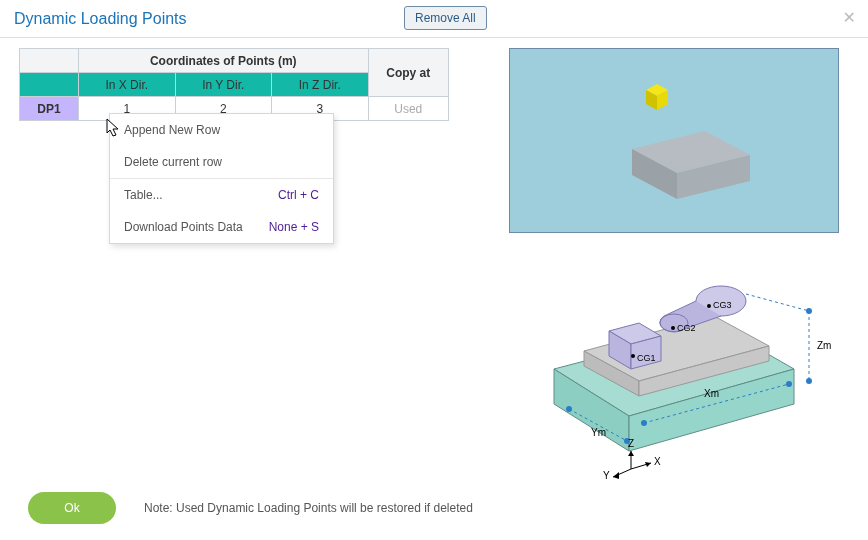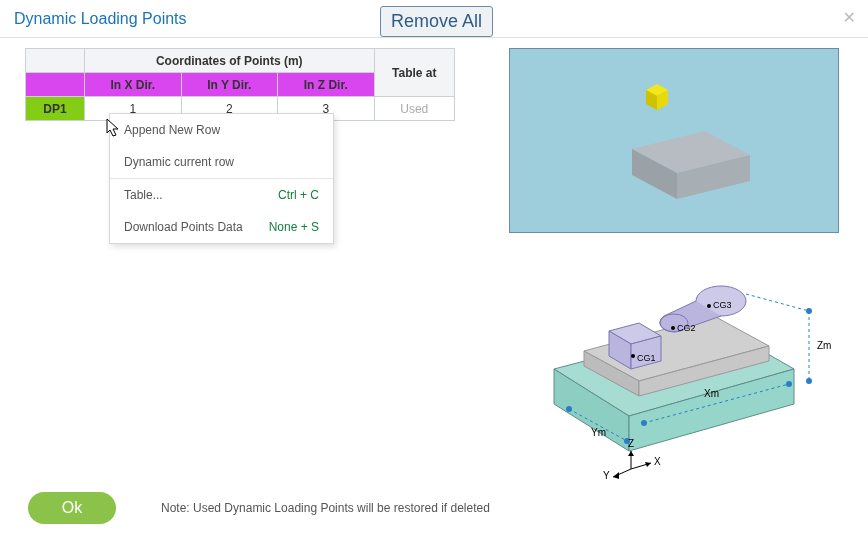--- a/index.html
+++ b/index.html
@@ -22,26 +22,26 @@
     border-bottom: 1px solid #e0e0e0;
     position: relative;
   }
   .title-text {
     color: #1b74b8;
     font-size: 16px;
     font-weight: 500;
   }
   .remove-all {
     position: absolute;
-    left: 380px;
+    left: 404px;
     top: 6px;
     border: 1px solid #6f8aa5;
     background: #eef2f5;
     color: #2f5c86;
-    font-size: 18px;
+    font-size: 12px;
     padding: 4px 10px;
     border-radius: 3px;
     cursor: pointer;
   }
   .close-x {
     position: absolute;
     right: 12px;
     top: 8px;
     font-size: 16px;
     color: #bbb;
@@ -52,39 +52,39 @@
     display: flex;
     padding: 10px 14px 0 14px;
   }
 
   .left-col { width: 480px; position: relative; }
   .right-col { flex: 1; padding-left: 15px; }
 
   table.coords {
     border-collapse: collapse;
     width: 430px;
-    margin-left: 11px;
+    margin-left: 5px;
     border: 1px solid #c9d0d6;
   }
   table.coords th, table.coords td {
     border: 1px solid #c9d0d6;
     height: 24px;
     text-align: center;
     font-size: 12px;
     padding: 2px 0;
   }
   table.coords thead tr:first-child th {
     background: #f2f4f6;
     font-weight: bold;
   }
   table.coords thead tr:nth-child(2) th {
-    background: #d946ef;
-    font-weight: bold;
-  }
-  .row-label { background: #84cc16; font-weight: bold; width: 55px; }
+    background: #14b8a6;
+    font-weight: normal;
+  }
+  .row-label { background: #c4b5fd; font-weight: bold; width: 55px; }
   .none-cell { color: #aaa; }
 
   
   .context-menu {
     position: absolute;
     left: 95px;
     top: 65px;
     width: 225px;
     background: #fff;
     border: 1px solid #d7d7d7;
@@ -97,21 +97,21 @@
     display: flex;
     justify-content: space-between;
     padding: 9px 14px;
     cursor: pointer;
     align-items: flex-end;
   }
   .context-menu .menu-sep {
     border-top: 1px solid #e6e6e6;
     margin: 0;
   }
-  .menu-shortcut { color: #15803d; }
+  .menu-shortcut { color: #4c1d95; }
 
   .cursor {
     position: absolute;
     left: 92px;
     top: 70px;
     z-index: 20;
     pointer-events: none;
   }
 
   
@@ -157,46 +157,46 @@
     align-items: center;
     padding: 0 28px;
   }
   .ok-btn {
     background: #8ac24a;
     color: #fff;
     border: none;
     border-radius: 18px;
     width: 88px;
     height: 32px;
-    font-size: 16px;
+    font-size: 12px;
     cursor: pointer;
   }
   .note {
-    margin-left: 45px;
+    margin-left: 28px;
     font-size: 12px;
     color: #555;
   }
 </style>
 </head>
 <body>
 
 <div class="titlebar">
   <span class="title-text">Dynamic Loading Points</span>
   <button class="remove-all">Remove All</button>
   <span class="close-x">✕</span>
 </div>
 
 <div class="content">
   <div class="left-col">
     <table class="coords">
       <thead>
         <tr>
           <th class="row-label" style="border-top:1px solid #c9d0d6;border-left:1px solid #c9d0d6;"></th>
           <th colspan="3">Coordinates of Points (m)</th>
-          <th rowspan="2" style="width:75px">Table at</th>
+          <th rowspan="2" style="width:75px">Copy at</th>
         </tr>
         <tr>
           <th class="row-label"></th>
           <th style="width:90px">In X Dir.</th>
           <th style="width:90px">In Y Dir.</th>
           <th style="width:90px">In Z Dir.</th>
         </tr>
       </thead>
       <tbody>
         <tr>
@@ -211,21 +211,21 @@
 
     <svg class="cursor" width="18" height="20">
       <polygon points="1,1 1,15 4,12 7,18 10,17 7,11 12,11" fill="#fff" stroke="#000" stroke-width="1"></polygon>
     </svg>
 
     <div class="context-menu">
       <div class="menu-item">
         <span>Append New Row</span>
       </div>
       <div class="menu-item">
-        <span>Dynamic current row</span>
+        <span>Delete current row</span>
       </div>
       <div class="menu-sep"></div>
       <div class="menu-item">
         <span>Table...</span>
         <span class="menu-shortcut">Ctrl + C</span>
       </div>
       <div class="menu-item">
         <span>Download Points Data</span>
         <span class="menu-shortcut">None + S</span>
       </div>

